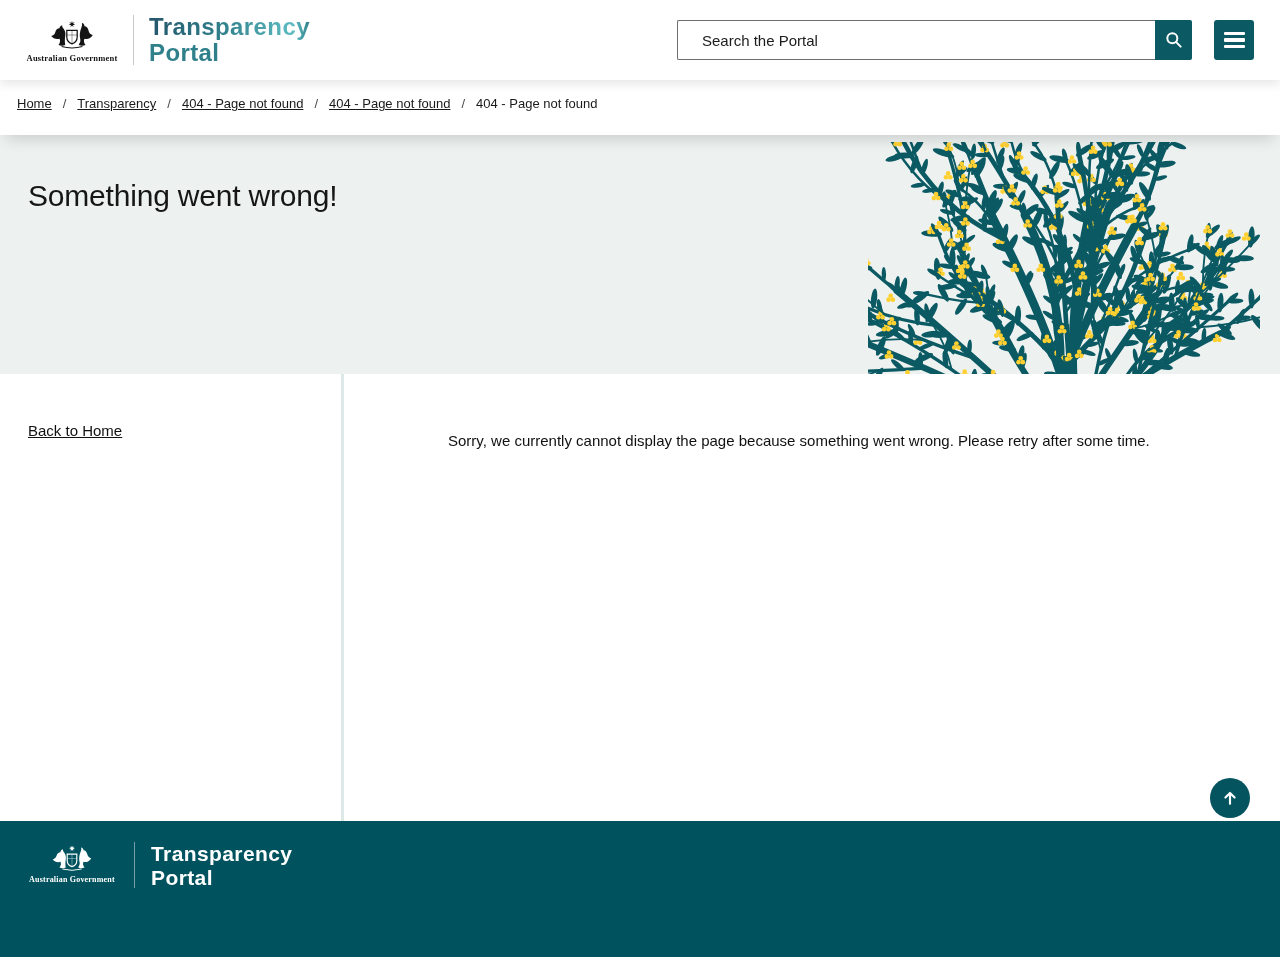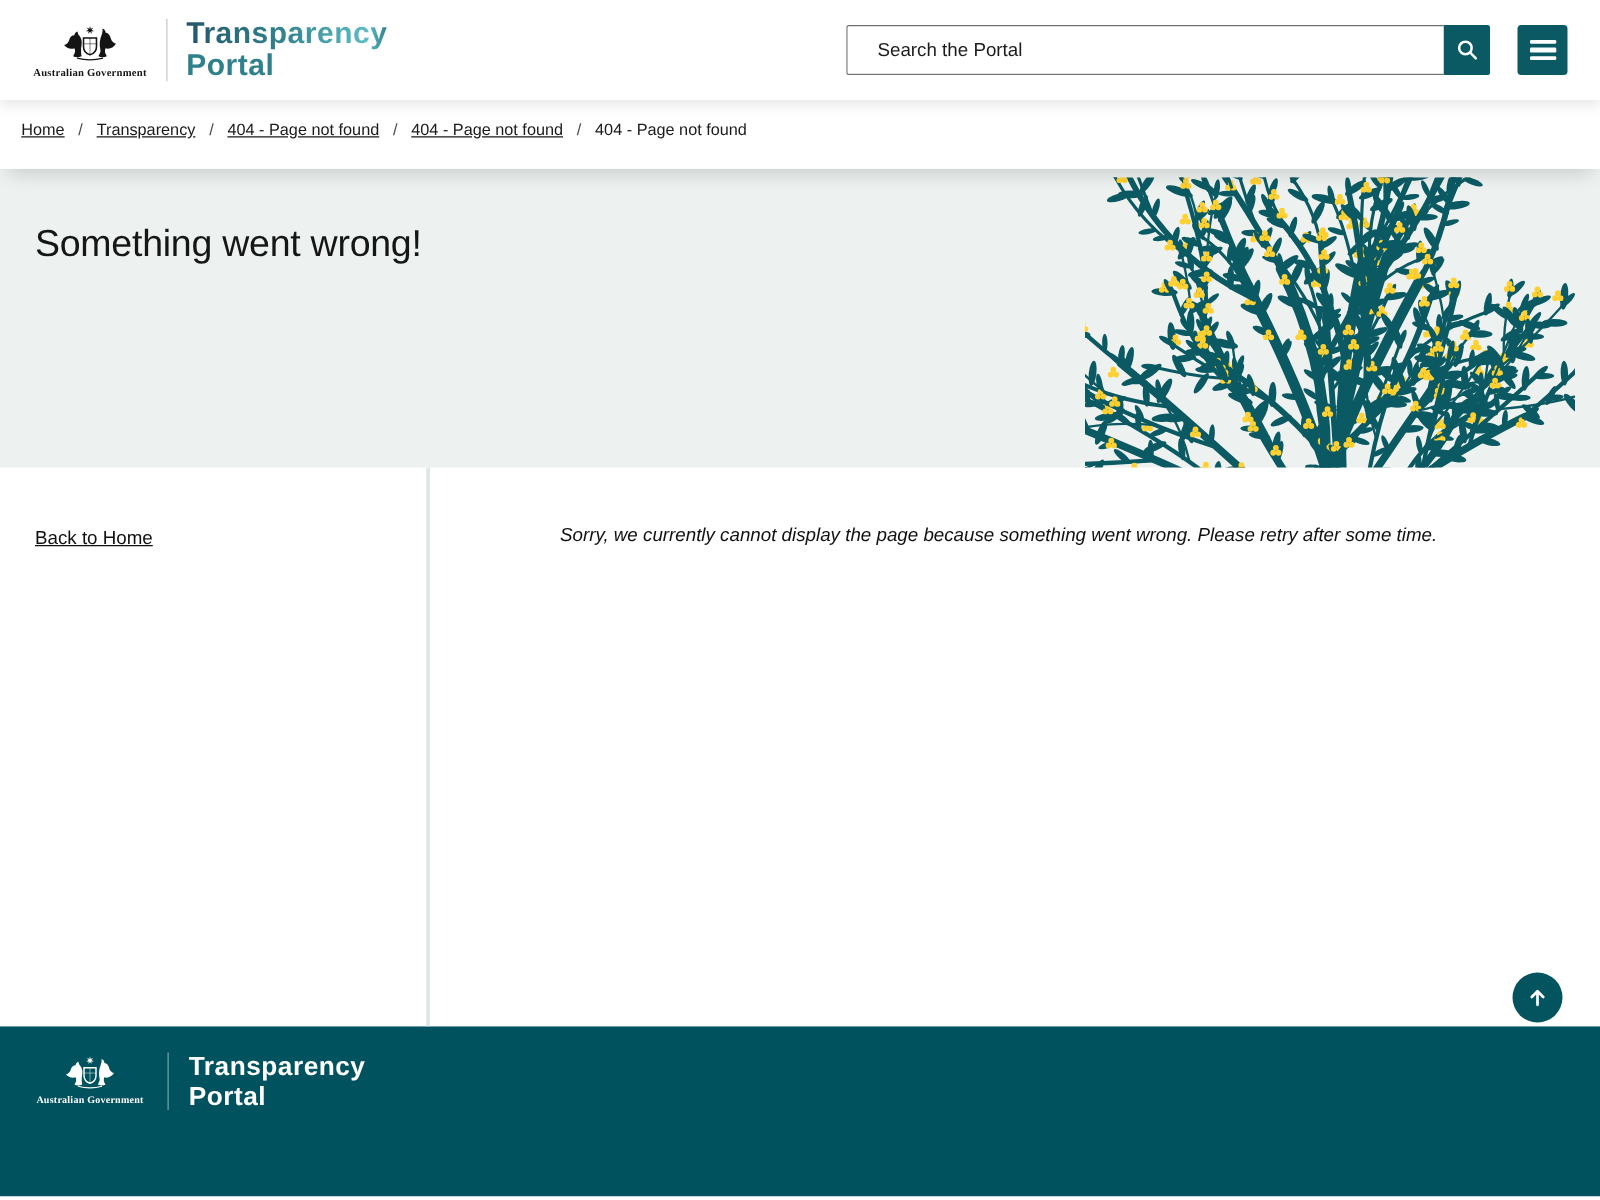--- a/index.html
+++ b/index.html
@@ -40,21 +40,21 @@
   
   .hero { height:239px; background:#EDF2F1; position:relative; overflow:hidden; z-index:1; }
   .hero h1 { position:absolute; left:28px; top:44px; font-size:30px; font-weight:400; color:#161616; letter-spacing:-.2px; }
   .bush { position:absolute; right:20px; bottom:-6px; width:392px; height:238px; }
 
   
   .content { display:flex; height:447px; background:#fff; position:relative; }
   .left-col { width:341px; padding:48px 28px 0; }
   .left-col a { color:#111; font-size:15px; text-decoration:underline; cursor:pointer; }
   .col-divider { width:3px; background:#DDE9E7; }
-  .right-col { flex:1; padding:44px 40px 0 104px;font-style:italic; }
+  .right-col { flex:1; padding:56px 40px 0 104px; }
   .right-col p { font-size:15px; color:#111; line-height:1.45; }
 
   .scroll-top { position:absolute; left:1210px; top:778px; width:40px; height:40px; border-radius:50%;
                 background:#03545F; border:none; cursor:pointer; display:flex; align-items:center; justify-content:center; z-index:9; }
 
   
   .footer { height:136px; background:#00535E; display:flex; align-items:flex-start; padding:21px 26px 0; color:#fff; }
   .footer .gov-logo { color:#fff; }
   .footer .gov-logo svg.arms { width:48px; height:31px; }
   .footer .gov-label { font-size:8px; }

